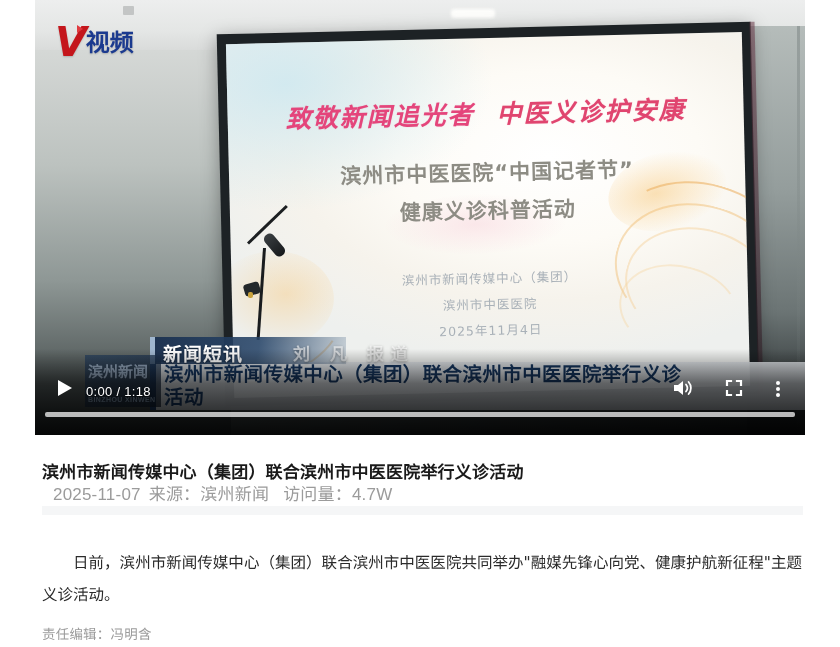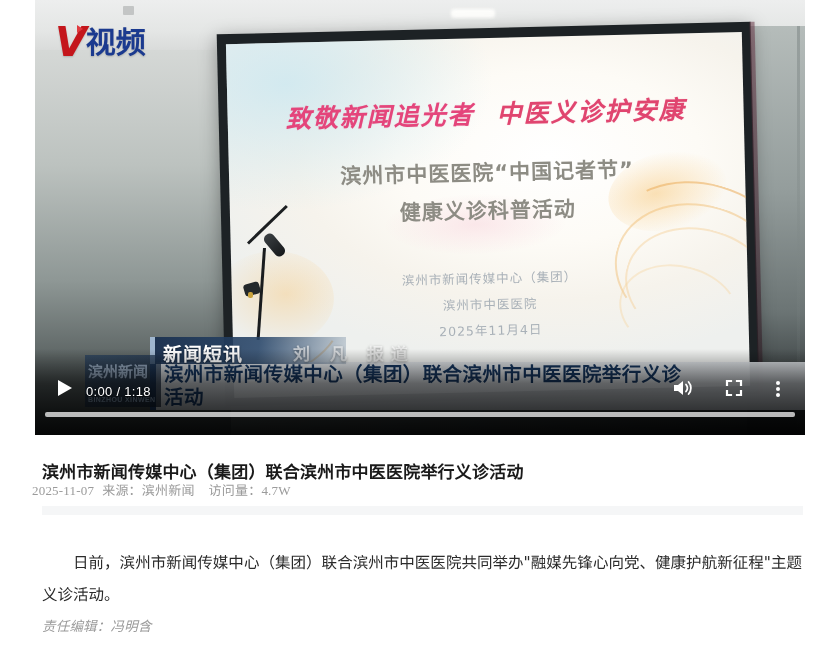--- a/index.html
+++ b/index.html
@@ -280,21 +280,21 @@
   }
   .wm-dot {
     position: absolute;
     right: 2px; top: 3px;
     width: 0; height: 0;
     border-left: 6px solid #e03a3f;
     border-top: 4px solid transparent;
     border-bottom: 4px solid transparent;
   }
   .wm-text {
-    font-size: 30px;
+    font-size: 24px;
     font-weight: bold;
     color: #1b3a8f;
     letter-spacing: 0px;
     margin-left: 1px;
     line-height: 1;
     font-family: "DejaVu Sans", sans-serif;
     text-shadow: 0 1px 2px rgba(0,0,0,.2);
   }
 
   
@@ -497,26 +497,26 @@
     width: 760px;
     font-size: 17px;
     font-weight: bold;
     color: #1a1a1a;
     letter-spacing: .2px;
     font-family: "DejaVu Sans", "Liberation Sans", sans-serif;
     line-height: 24px;
   }
   .article-meta {
     position: absolute;
-    left: 32px;
+    left: 53px;
     top: 45px;
-    font-size: 13px;
+    font-size: 17px;
     color: #9b9b9b;
     letter-spacing: .2px;
-    font-family: Liberation Serif, serif;
+    font-family: Liberation Sans, sans-serif;
     white-space: nowrap;
   }
   .article-meta .seg { margin-right: 8px; }
   .article-meta .seg-src { margin-right: 14px; }
   .divider {
     position: absolute;
     left: 42px;
     top: 71px;
     width: 761px;
     height: 9px;
@@ -530,27 +530,26 @@
     font-size: 15.5px;
     line-height: 32px;
     color: #2b2b2b;
     text-indent: 2em;
     font-family: "DejaVu Sans", "Liberation Sans", sans-serif;
     text-align: justify;
   }
   .article-editor {
     position: absolute;
     left: 42px;
-    top: 180px;
+    top: 188px;
     font-size: 13.5px;
     color: #9b9b9b;
     letter-spacing: .2px;
     font-family: "DejaVu Sans", "Liberation Sans", sans-serif;
     white-space: nowrap;
-    font-style: italic;
   }
 </style>
 </head>
 <body>
 
 <div class="page">
 
   <div class="video-player">
 
     <div class="scene">

